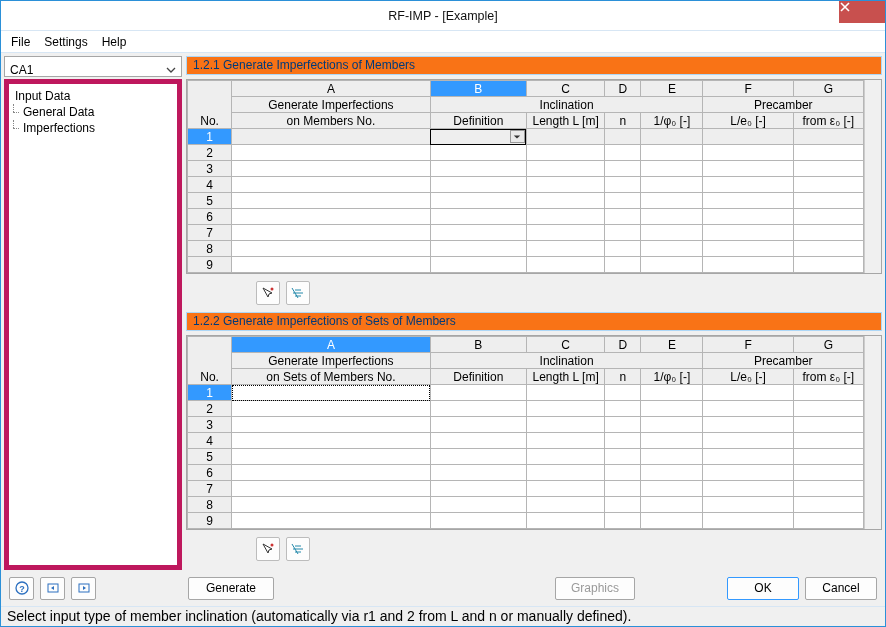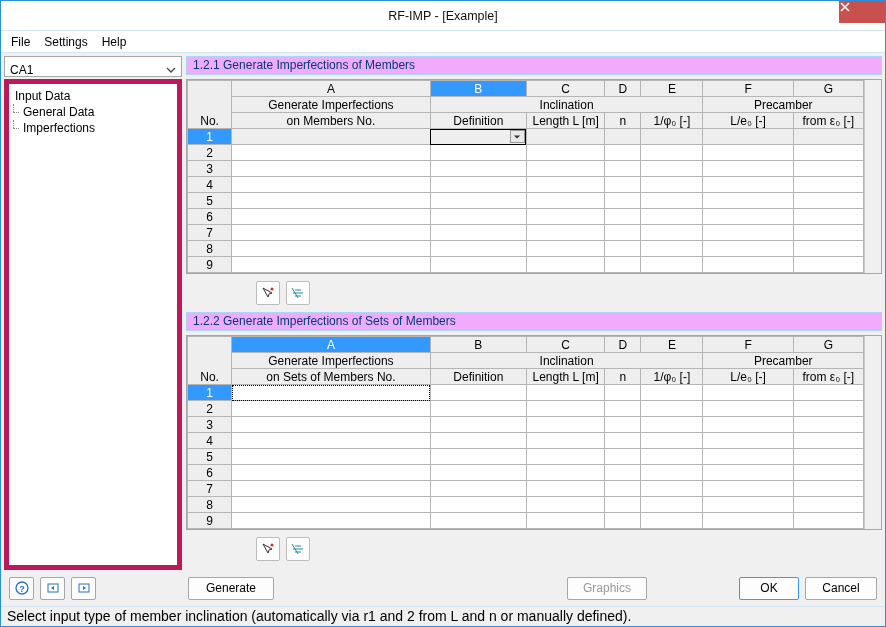--- a/index.html
+++ b/index.html
@@ -13,21 +13,21 @@
   .content { flex:1; display:flex; background:#f0f0f0; padding:3px 3px 0 3px; gap:4px; min-height:0;}
   .left-col { width:178px; display:flex; flex-direction:column; gap:2px;}
   .dropdown { height:21px; background:#fff; border:1px solid #a6a6a6; display:flex; align-items:center; justify-content:space-between; padding:7px 2px 0 5px;}
   .dropdown .arrow { width:16px; height:16px; display:flex; align-items:center; justify-content:center; color:#444;}
   .tree { flex:1; background:#fff; border:5px solid #be185d; padding:4px 2px; line-height:16px;}
   .tree .root { padding-left:4px;}
   .tree .child { padding-left:12px; position:relative;}
   .tree .child::before { content:""; position:absolute; left:2px; top:8px; width:6px; height:1px; border-top:1px dotted #888;}
   .tree .child::after { content:""; position:absolute; left:2px; top:0; height:8px; width:1px; border-left:1px dotted #888;}
   .right-col { flex:1; display:flex; flex-direction:column; gap:4px; min-height:0;}
-  .section-label { background:#f0abfc; border:1px solid #add7f7; height:19px; line-height:17px; padding:0 6px; color:#003a7a; font-size:12px;}
+  .section-label { background:#f97316; border:1px solid #add7f7; height:19px; line-height:17px; padding:0 6px; color:#003a7a; font-size:12px;}
   .grid-wrap { background:#fff; border:1px solid #a6a6a6; position:relative; }
   .grid-scroll { overflow:hidden; }
   table.grid { border-collapse:collapse; width:100%; table-layout:fixed;}
   table.grid th, table.grid td { border:1px solid #b5b5b5; height:16px; padding:0 3px; font-weight:normal; text-align:center; background:#fff; overflow:hidden; white-space:nowrap;}
   table.grid th { background:#eee;}
   table.grid th.sel { background:#3399ff; color:#fff;}
   table.grid td.rowhead { background:#eee; text-align:center;}
   table.grid td.rowhead.sel { background:#3399ff; color:#fff;}
   table.grid td.input-cell { position:relative; background:#fff;}
   .cell-dropdown { position:absolute; right:1px; top:1px; width:15px; height:13px; background:#e9e9e9; border:1px solid #999; display:flex; align-items:center; justify-content:center;}
@@ -425,19 +425,19 @@
             <rect x="2" y="3" width="10" height="8" fill="none" stroke="#2b6fbf" stroke-width="1"></rect>
             <path d="M6 5 L9 7 L6 9 Z" fill="#2b6fbf"></path>
           </svg>
       </div>
     </div>
     <div style="width:80px;"></div>
     <div class="btn" style="width:86px;">Generate</div>
     <div class="spacer"></div>
     <div class="btn disabled" style="width:80px;">Graphics</div>
     <div style="width:80px;"></div>
-    <div class="btn primary" style="width:60px;">OK</div>
+    <div class="btn primary" style="width:72px;">OK</div>
     <div class="btn" style="width:72px;">Cancel</div>
   </div>
 
   <div class="status">Select input type of member inclination (automatically via r1 and 2 from L and n or manually defined).</div>
 
 </div>
 
 </body></html>

